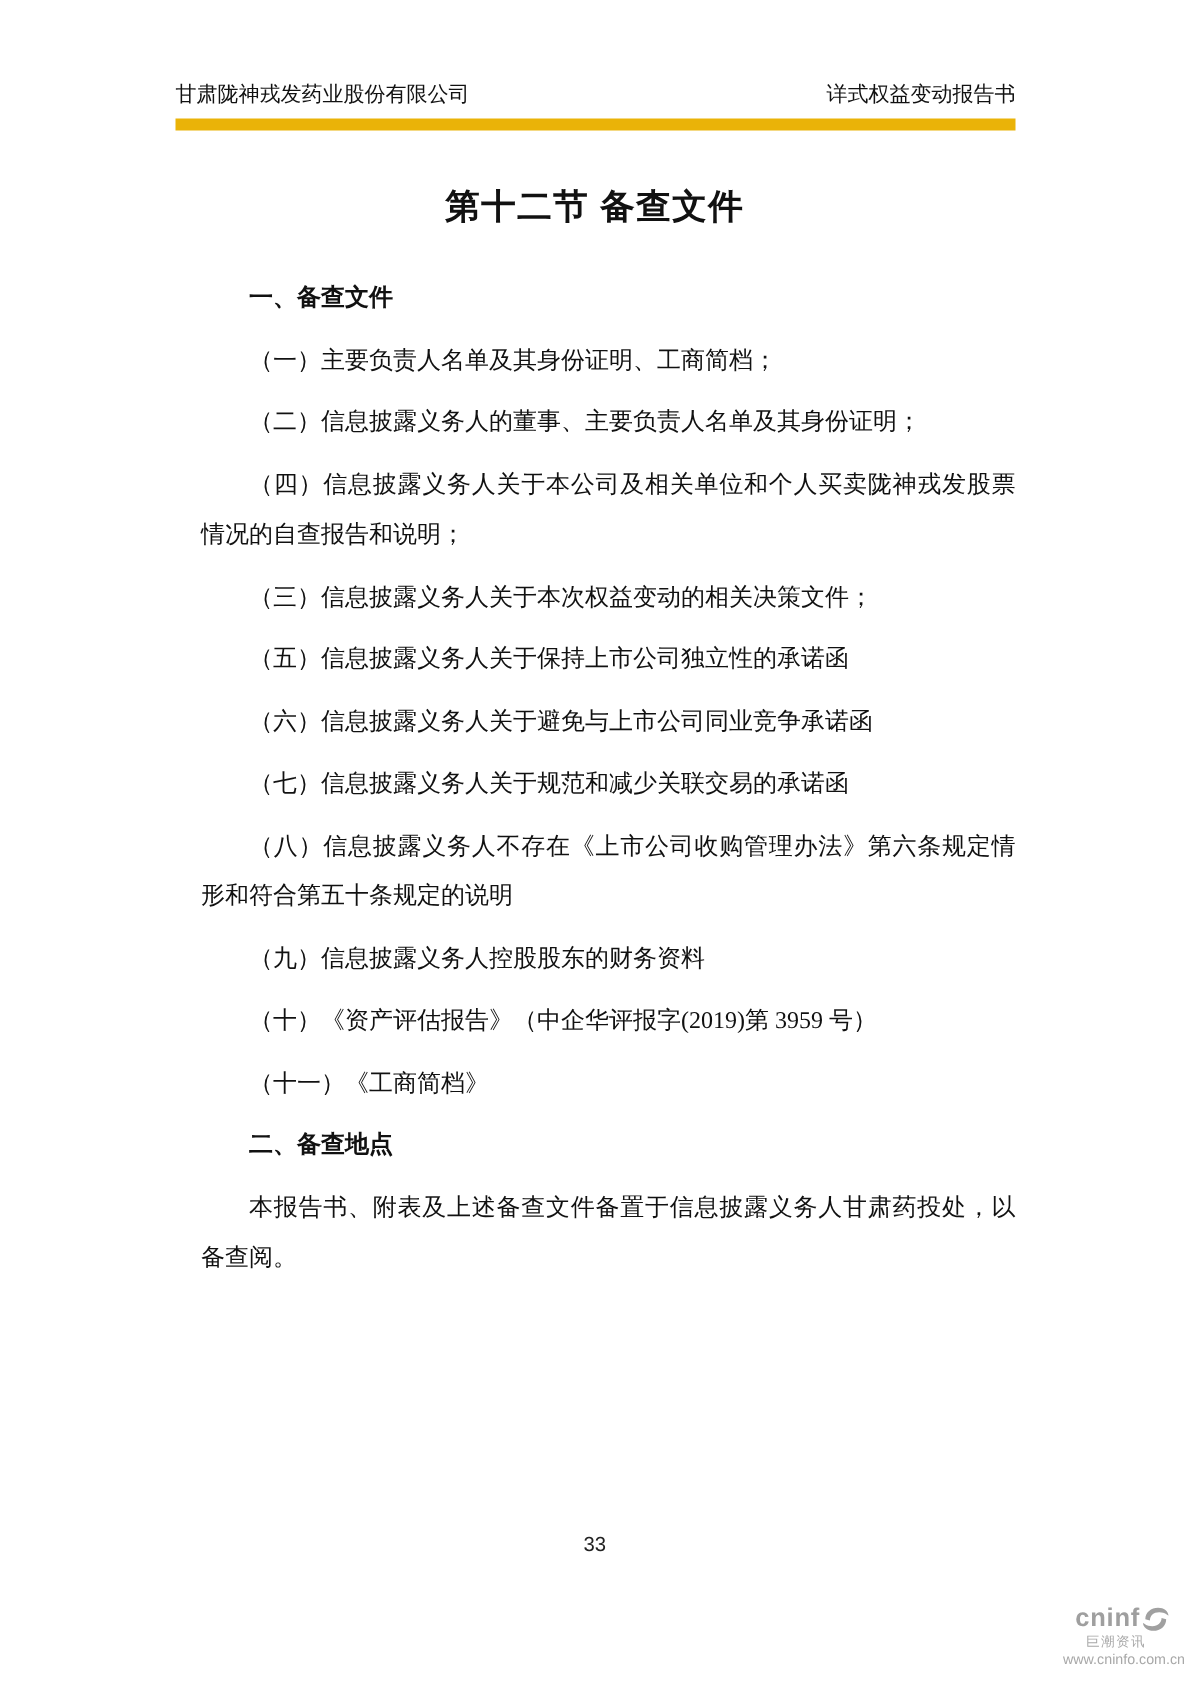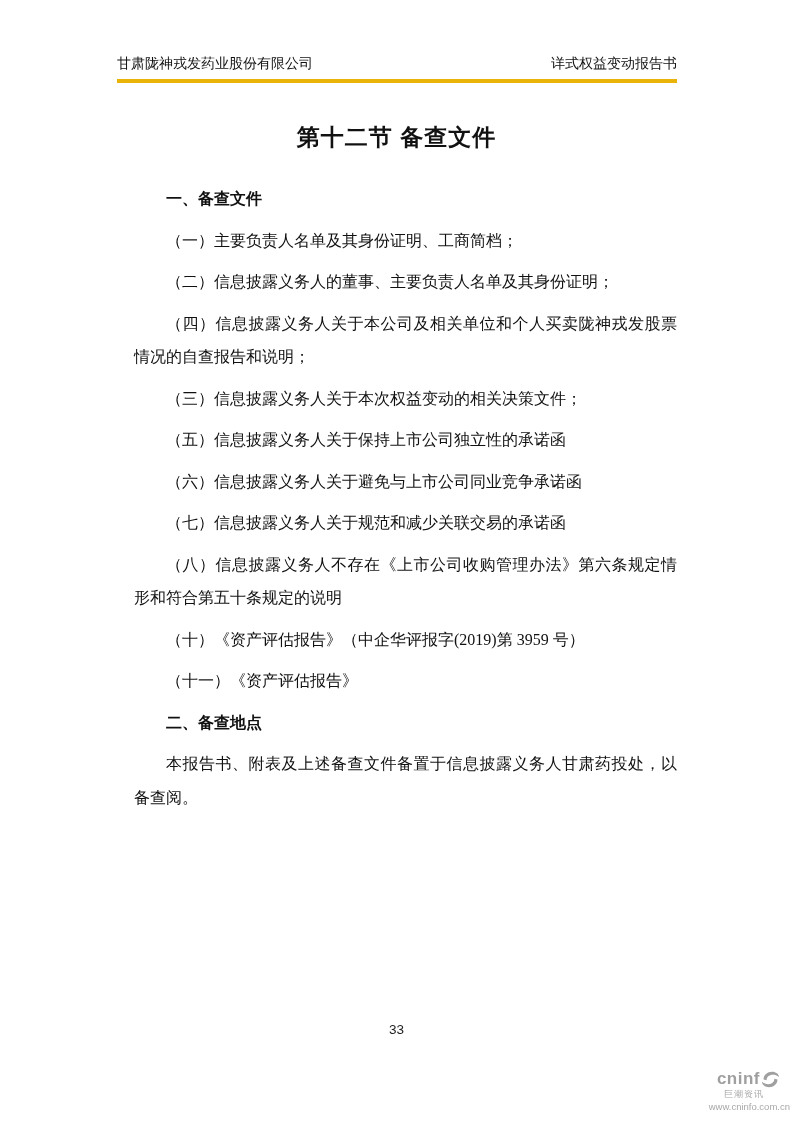--- a/index.html
+++ b/index.html
@@ -17,21 +17,21 @@
     position: absolute;
     left: 117px;
     top: 56px;
     width: 560px;
     display: flex;
     justify-content: space-between;
     align-items: flex-end;
     font-size: 14px;
     line-height: 16px;
     padding-bottom: 7px;
-    border-bottom: 4px solid #eab308;
+    border-bottom: 8px solid #eab308;
   }
   .doc-title {
     position: absolute;
     top: 121px;
     left: 0;
     right: 0;
     text-align: center;
     font-family: "Liberation Sans", "DejaVu Sans", sans-serif;
     font-size: 23px;
     line-height: 32px;
@@ -119,22 +119,23 @@
   <div class="doc-body">
     <p class="heading">一、备查文件</p>
     <p>（一）主要负责人名单及其身份证明、工商简档；</p>
     <p>（二）信息披露义务人的董事、主要负责人名单及其身份证明；</p>
     <p>（四）信息披露义务人关于本公司及相关单位和个人买卖陇神戎发股票情况的自查报告和说明；</p>
     <p>（三）信息披露义务人关于本次权益变动的相关决策文件；</p>
     <p>（五）信息披露义务人关于保持上市公司独立性的承诺函</p>
     <p>（六）信息披露义务人关于避免与上市公司同业竞争承诺函</p>
     <p>（七）信息披露义务人关于规范和减少关联交易的承诺函</p>
     <p>（八）信息披露义务人不存在《上市公司收购管理办法》第六条规定情形和符合第五十条规定的说明</p>
+    <p>（九）信息披露义务人控股股东的财务资料</p>
     <p>（十）《资产评估报告》（中企华评报字(2019)第 3959 号）</p>
-    <p>（十一）《资产评估报告》</p>
+    <p>（十一）《工商简档》</p>
     <p class="heading">二、备查地点</p>
     <p>本报告书、附表及上述备查文件备置于信息披露义务人甘肃药投处，以备查阅。</p>
   </div>
 
   <div class="page-number">33</div>
 
   <div class="cninfo">
     <div class="row1">
       <span class="brand">cninf</span>
       <span style="display:inline-flex;">

